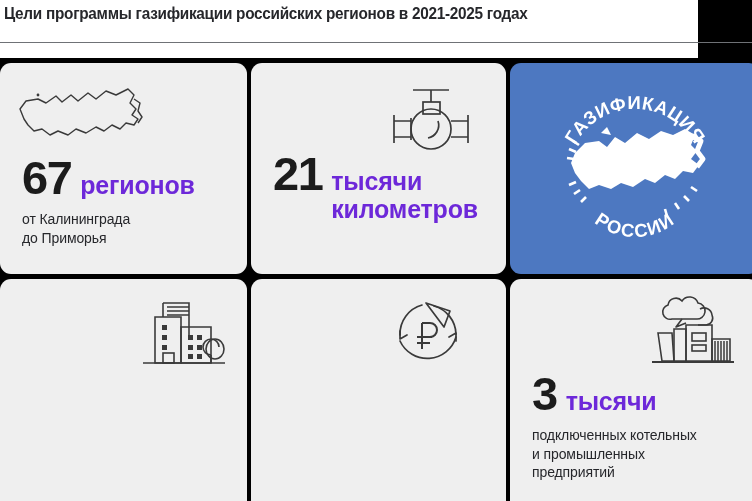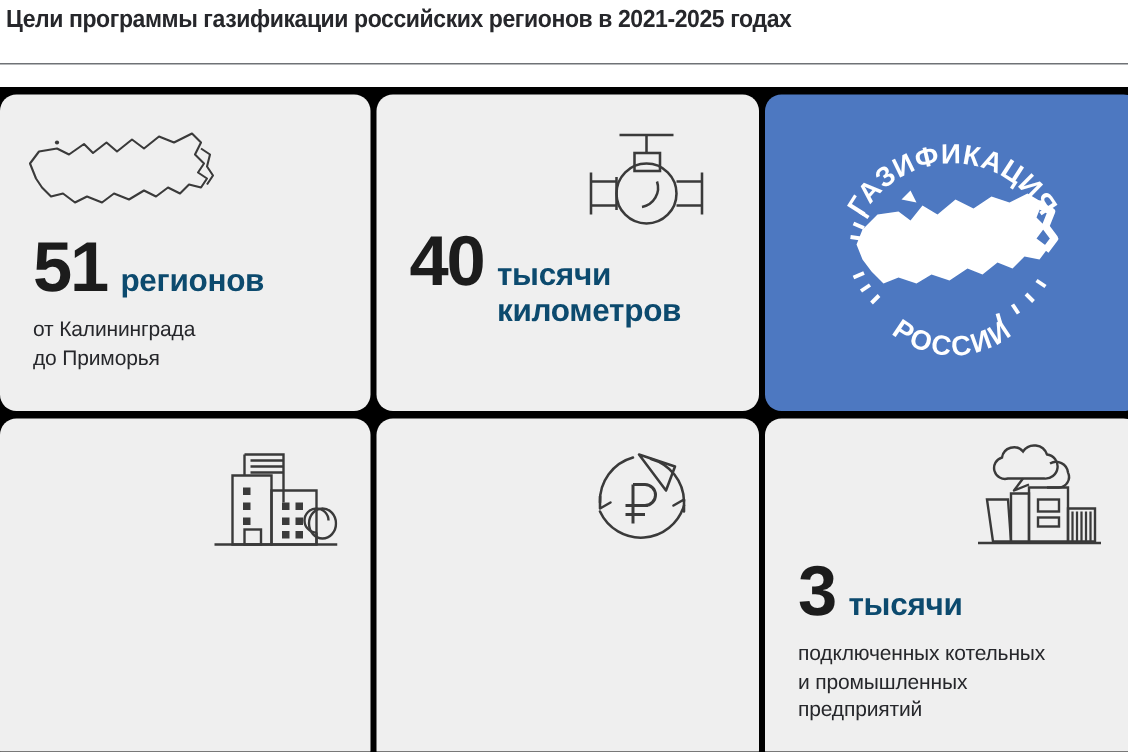--- a/index.html
+++ b/index.html
@@ -16,21 +16,21 @@
     position: relative;
     width: 752px;
     height: 501px;
     background: #000000;
   }
 
   
   .header {
     position: absolute;
     left: 0; top: 0;
-    width: 752px;
+    width: 698px;
     height: 58px;
     background: #ffffff;
     padding: 0 6px;
   }
   .header-title {
     position: absolute;
     left: 4px;
     top: 4px;
     font-family: "Liberation Sans", sans-serif;
     font-size: 16.5px;
@@ -100,23 +100,23 @@
     font-weight: bold;
     font-size: 47px;
     line-height: 0.98;
     color: #1c1c1c;
     letter-spacing: -1.5px;
   }
 
   .stat-unit {
     font-family: "Liberation Sans", sans-serif;
     font-weight: bold;
-    font-size: 21px;
+    font-size: 25px;
     line-height: 1.12;
-    color: #0c4a6e;
+    color: #6d28d9;
     letter-spacing: -0.2px;
     max-width: 150px;
   }
 
   .stat-desc {
     margin-top: 9px;
     font-family: "Liberation Sans", sans-serif;
     font-weight: normal;
     font-size: 14px;
     line-height: 1.32;
@@ -151,21 +151,21 @@
         <svg width="130" height="70" viewBox="0 0 130 70" fill="none">
           <path d="M4 30 L10 22 L22 20 L30 24 L40 17 L46 23 L55 16 L62 22 L72 14 L80 20 L90 12 L100 16 L112 10
                    L118 16 L114 24 L120 30 L116 36 L122 40 L118 46 L110 44 L104 50 L96 46 L88 52 L80 48
                    L70 54 L60 50 L52 56 L42 52 L34 56 L26 50 L18 52 L12 46 L8 40 Z" stroke="#3a3a3a" stroke-width="1.4" stroke-linejoin="round" fill="none"></path>
           <circle cx="22" cy="16" r="1.4" fill="#3a3a3a"></circle>
           <path d="M118 20 L124 24 L122 32 L126 38 L122 44" stroke="#3a3a3a" stroke-width="1.4" fill="none" stroke-linejoin="round"></path>
         </svg>
       </span>
       <div class="card-body" style="top:92px;">
         <div class="stat-line">
-          <span class="stat-number">51</span>
+          <span class="stat-number">67</span>
           <span class="stat-unit" style="white-space:pre-line;">регионов</span>
         </div>
         <div class="stat-desc" style="white-space:pre-line;"> от Калининграда
 до Приморья</div>
       </div>
     </div>
 
     <div class="card">
       <span class="card-icon icon-right" style="top:20px;right:30px;">
         <svg width="90" height="72" viewBox="0 0 90 72" fill="none" stroke="#3a3a3a" stroke-width="1.7">
@@ -175,21 +175,21 @@
           <circle cx="45" cy="46" r="20"></circle>
           <path d="M52 38 a13 13 0 0 1 -10 17" fill="none"></path>
           <line x1="25" y1="35" x2="25" y2="57"></line>
           <line x1="25" y1="39" x2="25" y2="39"></line>
           <path d="M25 38 L8 38 M25 54 L8 54 M8 32 L8 60"></path>
           <path d="M65 38 L82 38 M65 54 L82 54 M82 32 L82 60"></path>
         </svg>
       </span>
       <div class="card-body" style="top:88px;">
         <div class="stat-line">
-          <span class="stat-number">40</span>
+          <span class="stat-number">21</span>
           <span class="stat-unit" style="white-space:pre-line;">тысячи
 километров</span>
         </div>
       </div>
     </div>
 
     <div class="card blue">
       <div class="logo-wrap">
         <svg width="180" height="175" viewBox="0 0 180 175">
           <defs>

